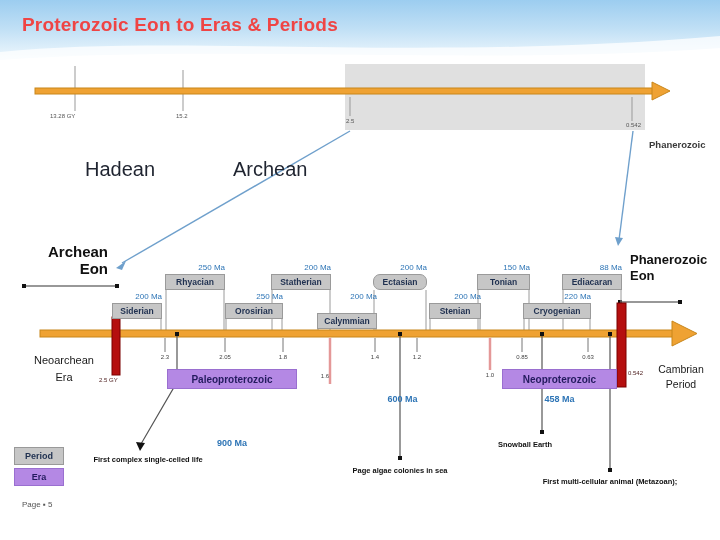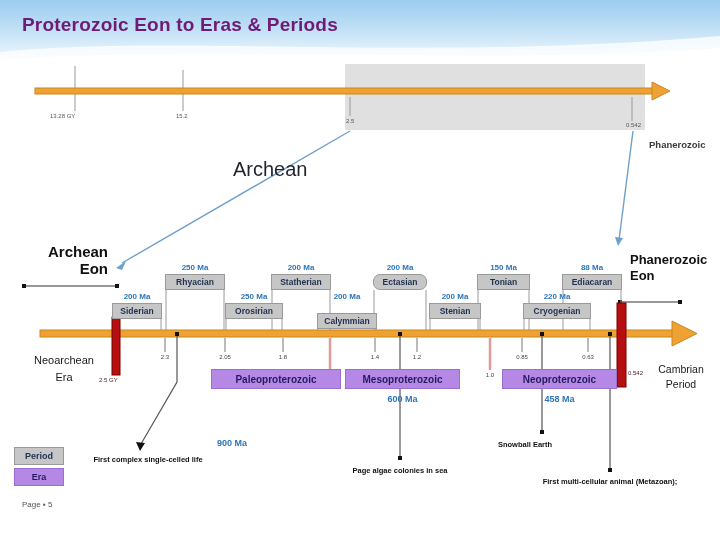--- a/index.html
+++ b/index.html
@@ -2,35 +2,35 @@
 <html><head>
 <meta charset="utf-8">
 <style>
   html,body{margin:0;padding:0;background:#fff;}
   #slide{position:relative;width:720px;height:540px;background:#ffffff;overflow:hidden;
          font-family:"Liberation Sans","DejaVu Sans",sans-serif;}
   .abs{position:absolute;}
   
   #header{left:0;top:0;width:720px;height:70px;
           background:linear-gradient(180deg,#9ccdf0 0%,#bfdff5 40%,#e8f4fc 78%,#ffffff 100%);}
-  #title{left:22px;top:14px;font-size:19px;font-weight:bold;color:#701a75;letter-spacing:.2px;}
+  #title{left:22px;top:14px;font-size:19px;font-weight:bold;color:#ef4444;letter-spacing:.2px;}
   
   .obox{left:345px;top:64px;width:300px;height:66px;background:#d9d9d9;opacity:.82;}
   .tinylbl{font-size:6px;color:#555;white-space:nowrap;}
   .phan-sm{left:649px;top:139px;font-size:9.5px;color:#3a3a3a;font-weight:bold;}
   .eon{font-size:20px;color:#1f2430;}
   .prot-hl{left:418px;top:154px;width:145px;height:32px;background:#bdd7ee;
            display:flex;align-items:center;justify-content:center;color:#2e75b6;font-size:20px;}
   
   .biglbl{font-weight:bold;color:#111;line-height:17px;}
   
   .pbox{height:16px;background:#c6c6c6;border:1px solid #9a9a9a;color:#1f3050;
         font-size:8.5px;font-weight:bold;display:flex;align-items:center;justify-content:center;
         white-space:nowrap;box-sizing:border-box;}
-  .ma{font-size:8px;font-weight:bold;color:#2e75b6;text-align:center;white-space:nowrap;}
+  .ma{font-size:8px;font-weight:normal;color:#2e75b6;text-align:right;white-space:nowrap;}
   .ebox{height:20px;background:#b488e4;border:1px solid #9a6fd0;color:#241b5e;
         font-size:10px;font-weight:bold;display:flex;align-items:center;justify-content:center;
         box-sizing:border-box;}
   .ema{font-size:9px;font-weight:bold;color:#2e75b6;text-align:center;}
   .btick{font-size:6px;color:#444;text-align:center;width:20px;}
   .evt{font-size:7.5px;font-weight:bold;color:#111;text-align:center;line-height:10px;white-space:nowrap;}
   .duo{text-align:center;color:#1a1a1a;}
   
   .lg{width:50px;height:18px;display:flex;align-items:center;justify-content:center;
       font-size:9px;font-weight:bold;box-sizing:border-box;}
@@ -135,20 +135,21 @@
       <rect x="608" y="468" width="4" height="4"></rect>
     </g>
   </svg>
 
   <div class="abs tinylbl" style="left:50px;top:113px;">13.28 GY</div>
   <div class="abs tinylbl" style="left:176px;top:113px;">15.2</div>
   <div class="abs tinylbl" style="left:346px;top:118px;">2.5</div>
   <div class="abs tinylbl" style="left:626px;top:122px;">0.542</div>
   <div class="abs phan-sm">Phanerozoic</div>
 
+  <div class="abs eon" style="left:85px;top:158px;">Hadean</div>
   <div class="abs eon" style="left:233px;top:158px;">Archean</div>
 
   <div class="abs biglbl" style="left:28px;top:243px;width:80px;text-align:right;font-size:15px;">
     <div>Archean</div>
     <div>Eon</div>
   </div>
   <div class="abs biglbl" style="left:630px;top:252px;width:90px;font-size:13px;line-height:16px;">
     <div>Phanerozoic</div>
     <div>Eon</div>
   </div>
@@ -188,23 +189,22 @@
   <div class="abs btick" style="left:155px;top:354px;">2.3</div>
   <div class="abs btick" style="left:215px;top:354px;">2.05</div>
   <div class="abs btick" style="left:273px;top:354px;">1.8</div>
   <div class="abs btick" style="left:365px;top:354px;">1.4</div>
   <div class="abs btick" style="left:407px;top:354px;">1.2</div>
   <div class="abs btick" style="left:512px;top:354px;">0.85</div>
   <div class="abs btick" style="left:578px;top:354px;">0.63</div>
   <div class="abs btick" style="left:315px;top:373px;">1.6</div>
   <div class="abs btick" style="left:480px;top:372px;">1.0</div>
 
-  <div class="abs ebox" style="left:167px;top:369px;width:130px;margin-left:44px;">Paleoproterozoic</div>
+  <div class="abs ebox" style="left:167px;top:369px;width:130px;">Paleoproterozoic</div>
   <div class="abs ema" style="left:167px;top:394px;width:130px;margin-top:44px;">900 Ma</div>
-  <div class="abs ebox" style="left:345px;top:369px;width:115px;">Mesoproterozoic</div>
   <div class="abs ema" style="left:345px;top:394px;width:115px;">600 Ma</div>
   <div class="abs ebox" style="left:502px;top:369px;width:115px;">Neoproterozoic</div>
   <div class="abs ema" style="left:502px;top:394px;width:115px;">458 Ma</div>
 
   <div class="abs evt" style="left:68px;top:455px;width:160px;">
     <div>First complex single-celled life</div>
   </div>
   <div class="abs evt" style="left:330px;top:466px;width:140px;">Page algae colonies in sea</div>
   <div class="abs evt" style="left:482px;top:440px;width:86px;">Snowball Earth</div>
   <div class="abs evt" style="left:510px;top:477px;width:200px;">

